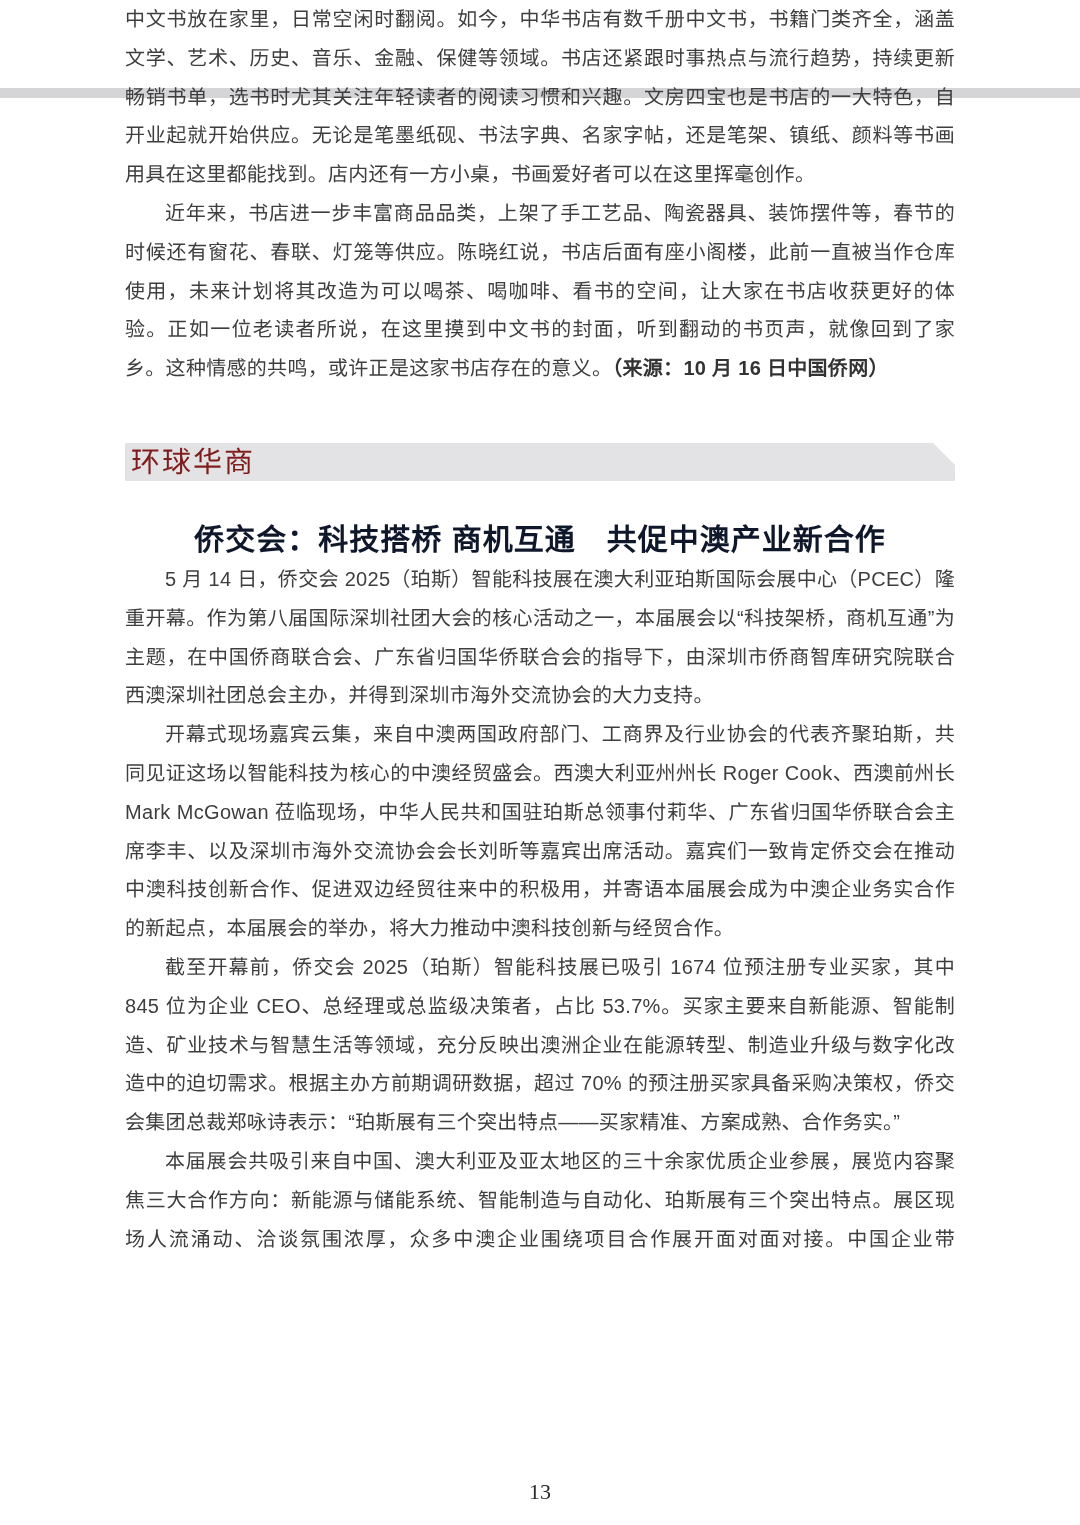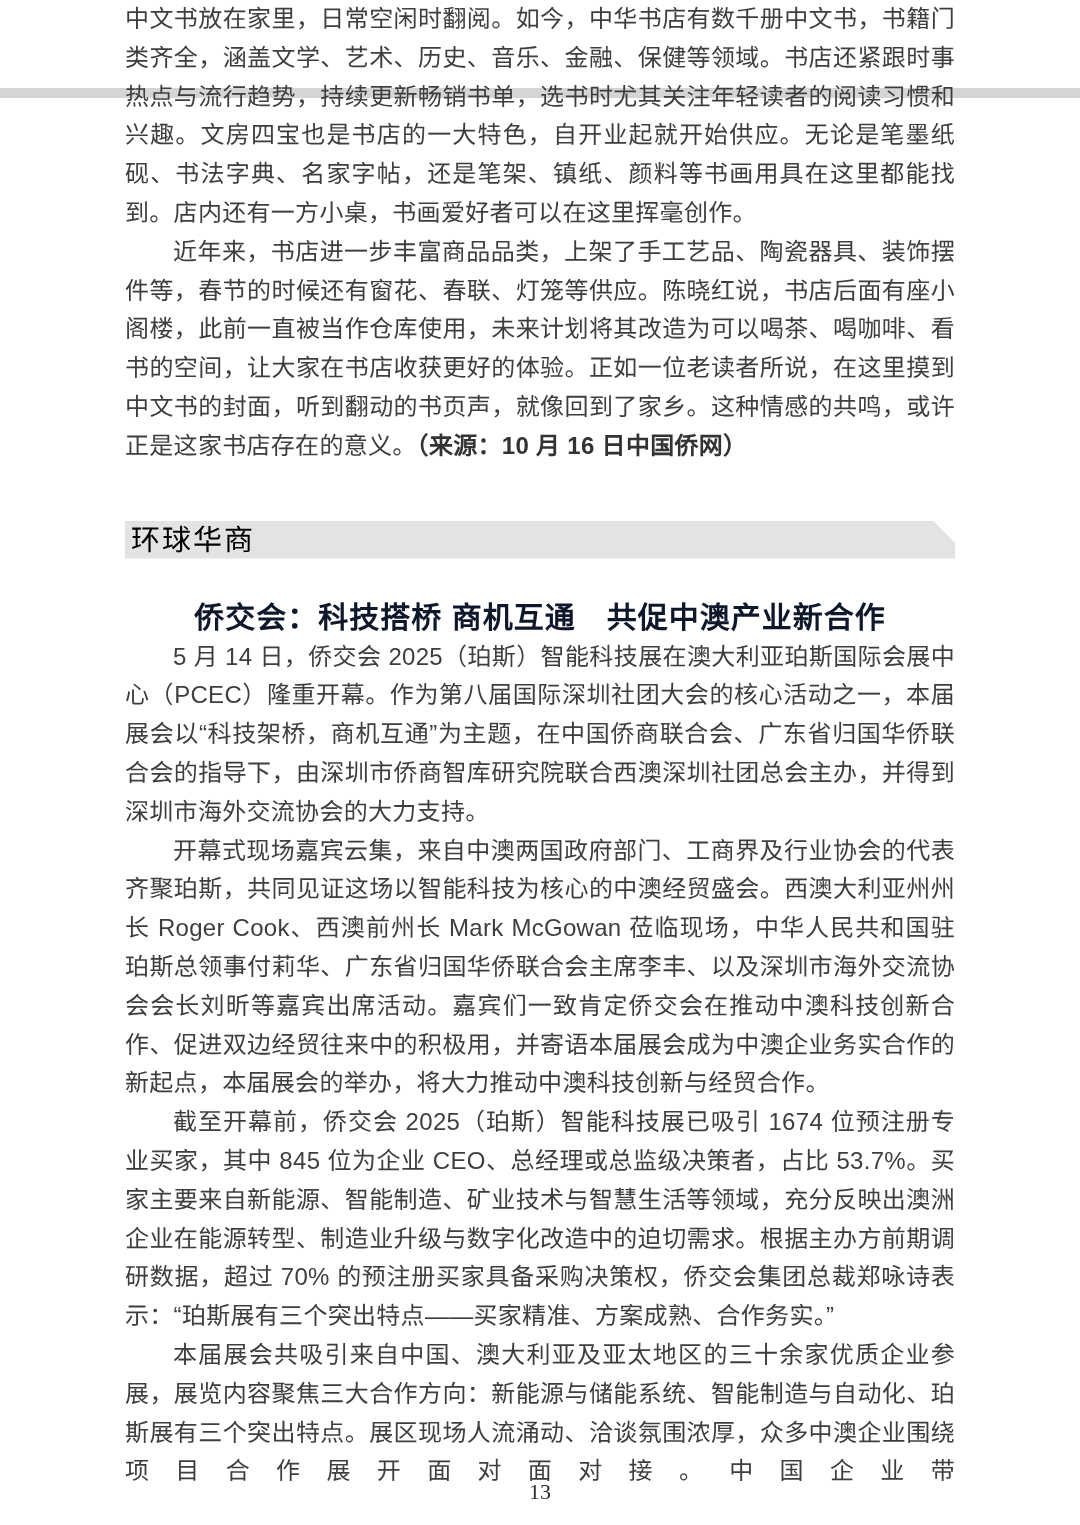--- a/index.html
+++ b/index.html
@@ -37,21 +37,21 @@
 
   
   .content {
     position: absolute;
     left: 125px;
     top: 0;
     width: 830px;
   }
   .content p {
     margin: 0;
-    font-size: 24px;
+    font-size: 20px;
     line-height: 38.8px;
     letter-spacing: 0.3px;
     text-align: justify;
     color: #3e3e3e;
   }
   .indent { text-indent: 2em; }
   .p-first { margin-top: 122px; }
   .p-article-first { margin-top: 17px; }
   .source-bold { font-weight: 700; color: #333333; }
   .p-last { text-align-last: justify; }
@@ -60,21 +60,21 @@
   .section-banner {
     margin-top: 55px;
     height: 38px;
     background: #e3e3e5;
     clip-path: polygon(0 0, calc(100% - 22px) 0, 100% 22px, 100% 100%, 0 100%);
   }
   .section-banner .banner-label {
     font-family: "Liberation Serif", "DejaVu Serif", serif;
     font-size: 29px;
     line-height: 38px;
-    color: #000000;
+    color: #7f1d1d;
     padding-left: 6px;
     letter-spacing: 2px;
   }
 
   
   .article-title {
     margin-top: 39px;
     font-size: 30px;
     line-height: 40px;
     font-weight: 700;

